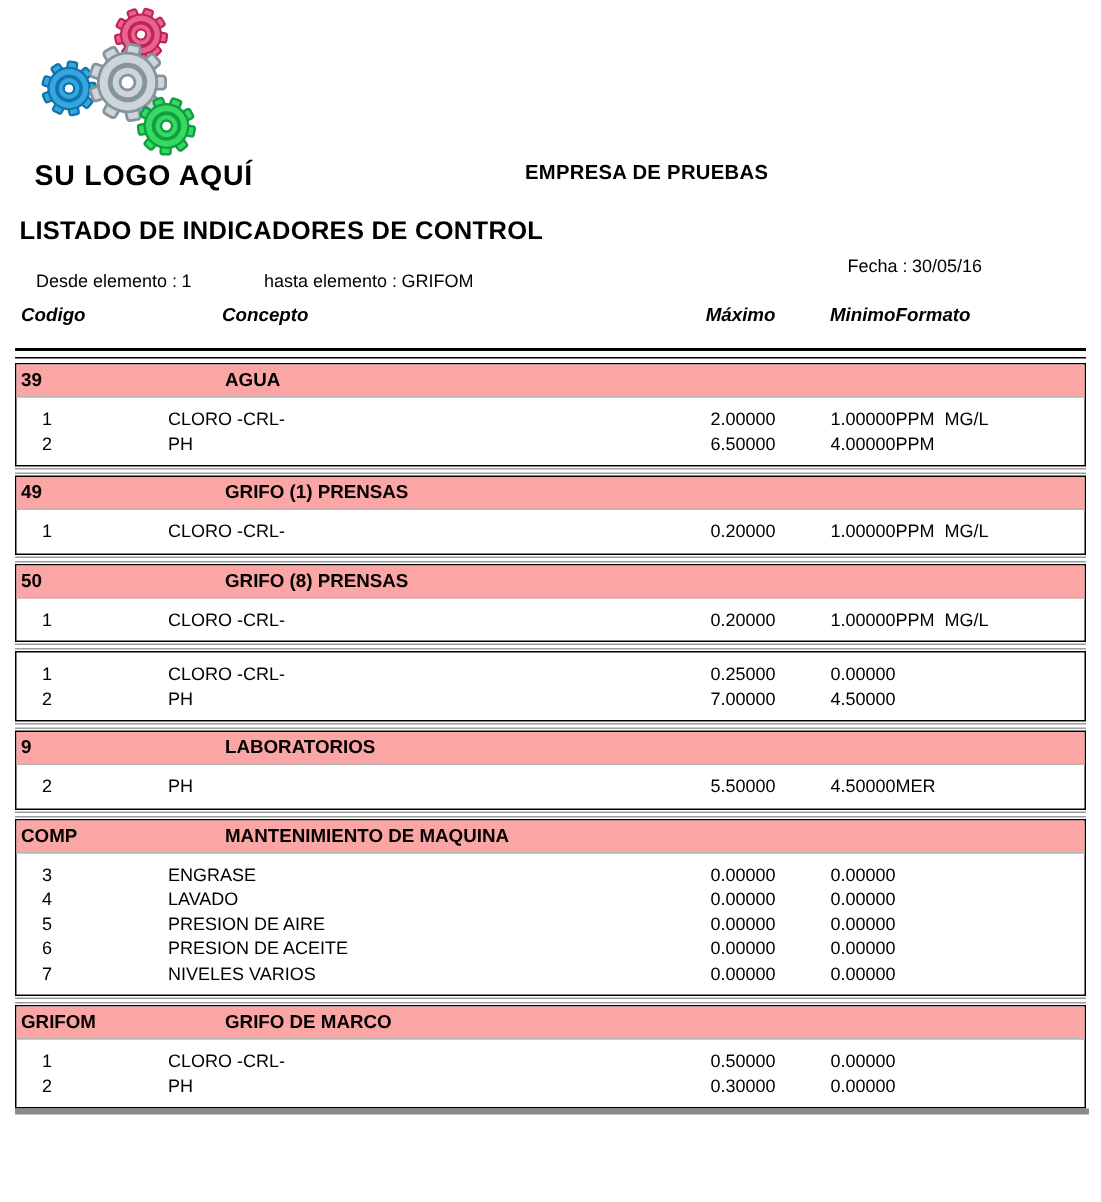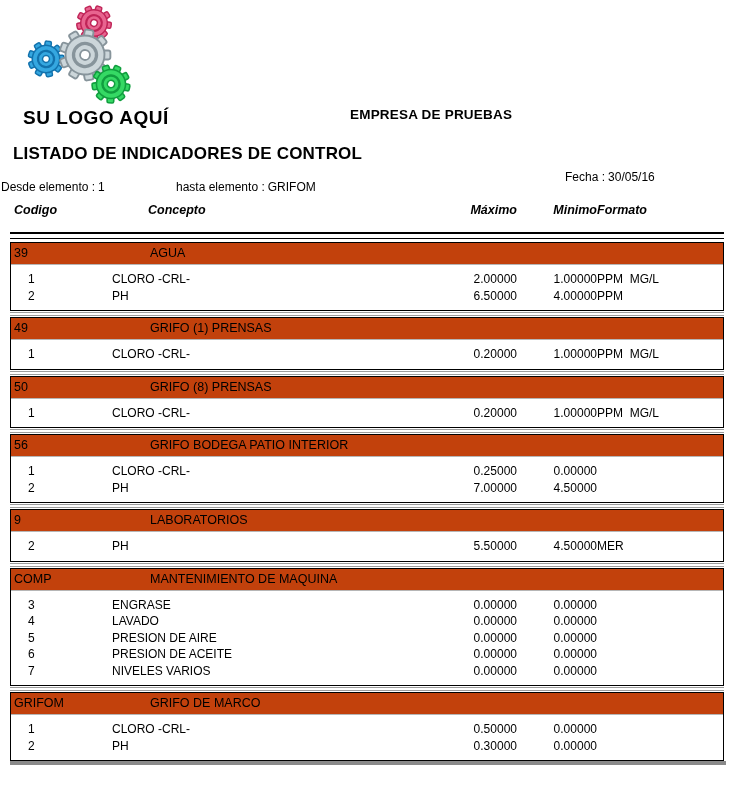--- a/index.html
+++ b/index.html
@@ -6,36 +6,36 @@
   body{
     width:734px;height:801px;position:relative;background:#ffffff;
     font-family:"Liberation Sans","DejaVu Sans",sans-serif;color:#000;
     font-size:12px;overflow:hidden;
   }
   .abs{position:absolute;}
   #logo-svg{left:18px;top:2px;width:132px;height:104px;}
   #logo-caption{left:23px;top:107px;font-size:19px;font-weight:bold;letter-spacing:.5px;}
   #company{left:350px;top:62px;font-size:13.5px;font-weight:bold;letter-spacing:.2px;margin-top:45px;}
   #report-title{left:13px;top:144px;font-size:17px;font-weight:bold;letter-spacing:.2px;}
-  #meta-from{left:1px;top:180px;}
+  #meta-from{left:24px;top:180px;}
   #meta-to{left:176px;top:180px;}
   #meta-date{left:565px;top:170px;}
   .meta span{margin-right:3px;}
   #col-headers{left:10px;top:203px;width:714px;display:grid;
     grid-template-columns:102px 328px 77px 80px 1fr;font-weight:bold;font-size:12.5px;font-style:italic;}
   #col-headers .h-code{padding-left:4px;}
   #col-headers .h-concept{padding-left:36px;}
   .c-max,.c-min{text-align:right;}
   .c-fmt{padding-left:0;white-space:pre;}
   #rule-double{left:10px;top:232px;width:714px;height:4px;
     border-top:2px solid #000;border-bottom:1px solid #000;}
   #groups{left:10px;top:242px;width:714px;}
   .group{border:1px solid #000;background:#fff;}
-  .band{background:#c2410c;border-bottom:1px solid #b6b6b6;display:grid;
-    grid-template-columns:139px 1fr;font-weight:normal;font-size:12.5px;
+  .band{background:#fca5a5;border-bottom:1px solid #b6b6b6;display:grid;
+    grid-template-columns:139px 1fr;font-weight:bold;font-size:12.5px;
     line-height:17px;padding:2px 0;}
   .band .b-code{padding-left:3px;}
   .items{padding:6px 0;}
   .row{display:grid;grid-template-columns:101px 328px 77px 80px 1fr;line-height:16.5px;}
   .row .c-code{padding-left:17px;}
   .group-sep{height:2px;border-top:1px solid #9c9c9c;border-bottom:1px solid #9c9c9c;margin:1px 0;}
   #final-bar{height:4px;background:#8a8a8a;width:716px;}
 </style>
 </head>
 <body>
@@ -141,24 +141,20 @@
         <div class="c-concept">CLORO -CRL-</div>
         <div class="c-max">0.20000</div>
         <div class="c-min">1.00000</div>
         <div class="c-fmt">PPM  MG/L</div>
       </div>
     </div>
   </section>
   <div class="group-sep"></div>
 
   <section class="group">
-    <div class="band">
-      <div class="b-code">56</div>
-      <div class="b-name">GRIFO BODEGA PATIO INTERIOR</div>
-    </div>
     <div class="items">
       <div class="row">
         <div class="c-code">1</div>
         <div class="c-concept">CLORO -CRL-</div>
         <div class="c-max">0.25000</div>
         <div class="c-min">0.00000</div>
         <div class="c-fmt"></div>
       </div>
       <div class="row">
         <div class="c-code">2</div>

